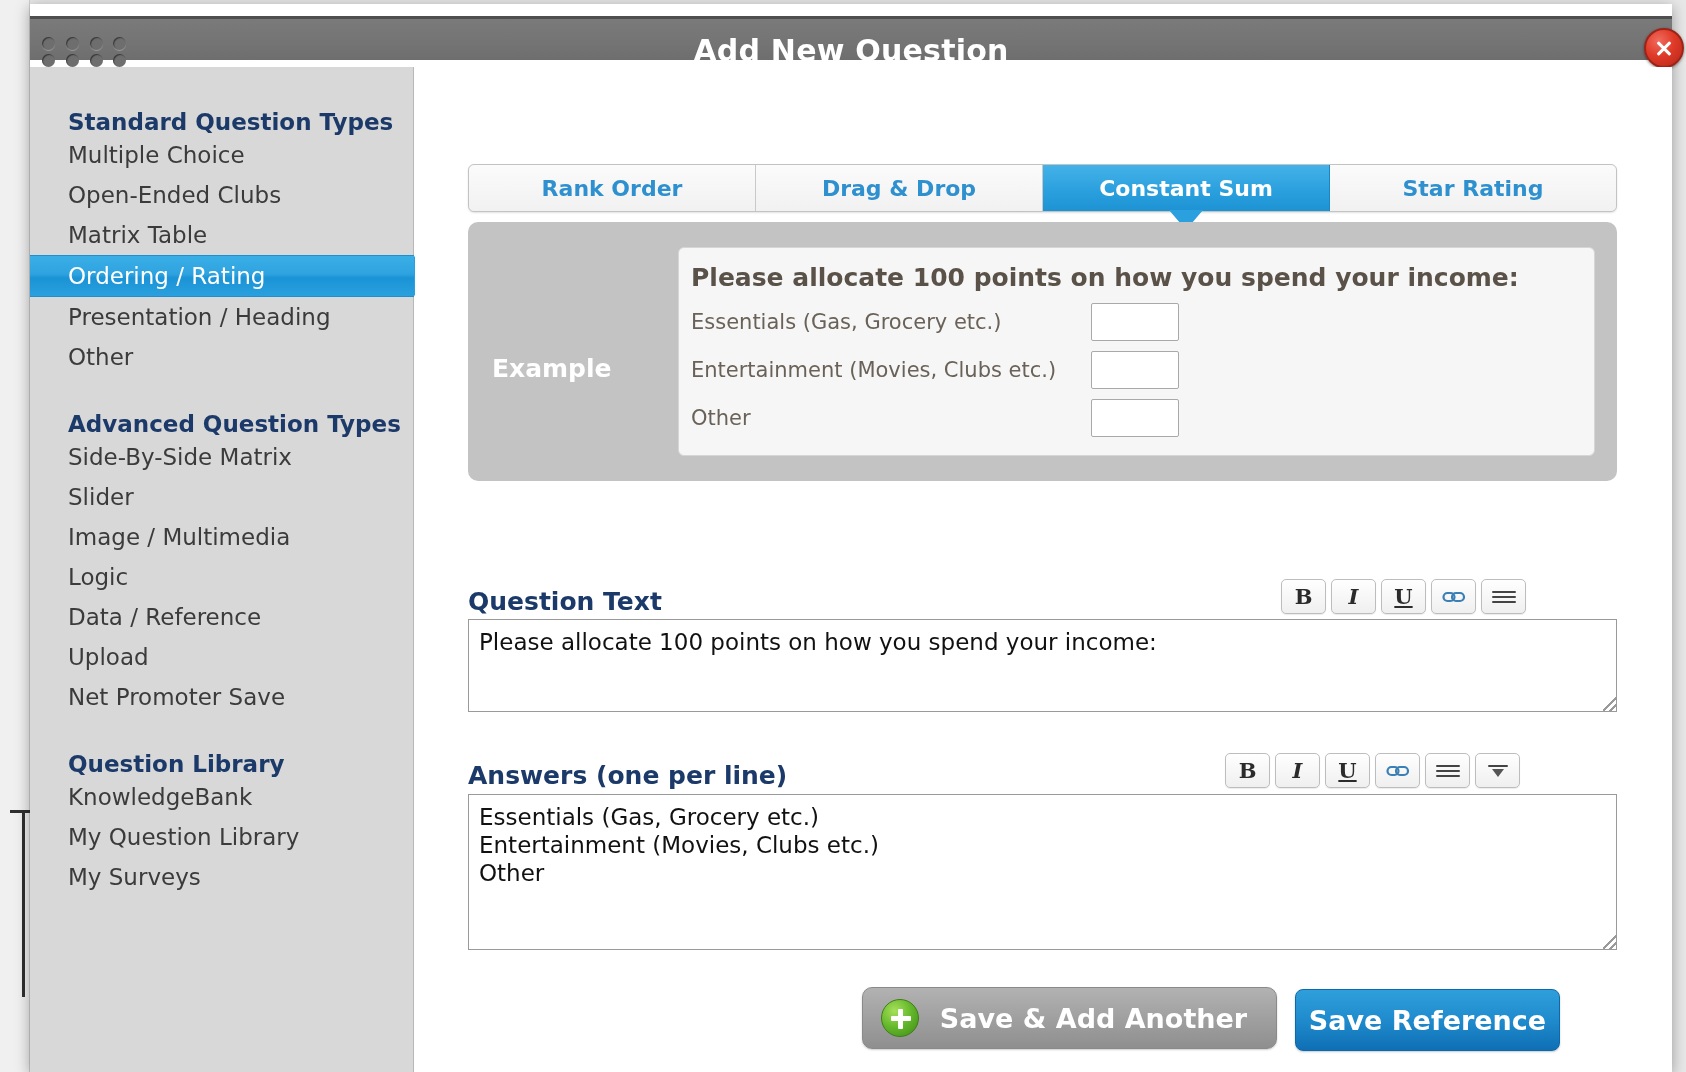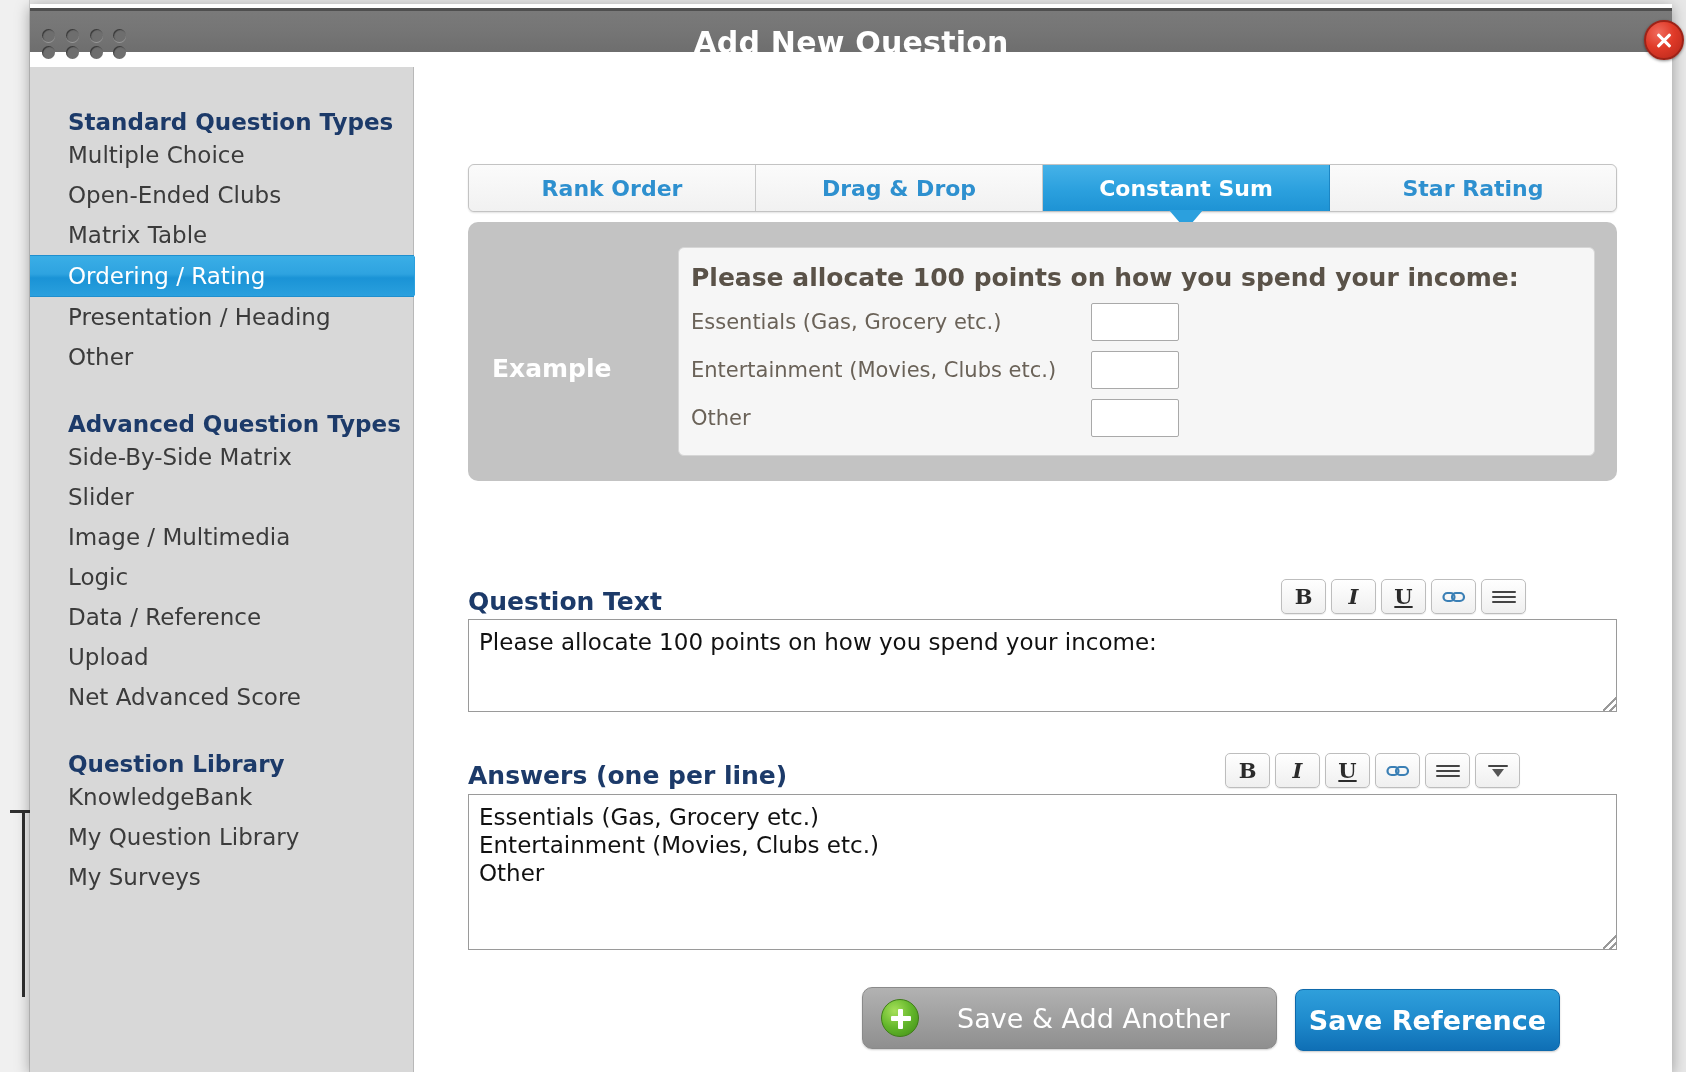--- a/index.html
+++ b/index.html
@@ -28,21 +28,21 @@
     position: absolute;
     left: 30px; top: 4px;
     width: 1642px; height: 1068px;
     background: #ffffff;
     box-shadow: 0 3px 14px rgba(0,0,0,0.35);
   }
 
   
   .titlebar {
     position: absolute;
-    left: 0; top: 4px;
+    left: 0; top: 12px;
     width: 1642px; height: 44px;
     background: linear-gradient(to bottom, #7a7a7a 0%, #757575 50%, #6e6e6e 100%);
     border-top: 3px solid #4f4f4f;
   }
   .titlebar-title {
     position: absolute;
     left: 0; right: 0; top: 14px;
     text-align: center;
     color: #ffffff;
     font-size: 30px;
@@ -298,21 +298,21 @@
     background: #ffffff;
     border-radius: 1px;
   }
   .plus-icon::before { left: 9px; top: 16px; width: 20px; height: 5px; }
   .plus-icon::after  { left: 16px; top: 9px; width: 5px; height: 20px; }
   .btn-save-add-label {
     flex: 1;
     text-align: center;
     color: #ffffff;
     font-size: 27px;
-    font-weight: normal;
+    font-weight: bold;
     padding-right: 8px;
   }
   .btn-save-question {
     position: absolute;
     left: 880px; top: 922px;
     width: 265px; height: 62px;
     border-radius: 8px;
     background: linear-gradient(to bottom, #2f9fdb 0%, #1f8bcd 50%, #0f6fb5 100%);
     border: 1px solid #0e69ab;
     color: #ffffff;
@@ -376,21 +376,21 @@
         <div class="side-item"><span>Presentation / Heading</span></div>
         <div class="side-item"><span>Other</span></div>
         <div class="side-gap"></div>
         <div class="side-section-title">Advanced Question Types</div>
         <div class="side-item"><span>Side-By-Side Matrix</span></div>
         <div class="side-item"><span>Slider</span></div>
         <div class="side-item"><span>Image / Multimedia</span></div>
         <div class="side-item"><span>Logic</span></div>
         <div class="side-item"><span>Data / Reference</span></div>
         <div class="side-item"><span>Upload</span></div>
-        <div class="side-item"><span>Net Advanced Score</span></div>
+        <div class="side-item"><span>Net Promoter Save</span></div>
         <div class="side-gap"></div>
         <div class="side-section-title">Question Library</div>
         <div class="side-item"><span>KnowledgeBank</span></div>
         <div class="side-item"><span>My Question Library</span></div>
         <div class="side-item"><span>My Surveys</span></div>
       </div>
 
     <div class="main">
 
       <div class="tabs" id="tabs">

